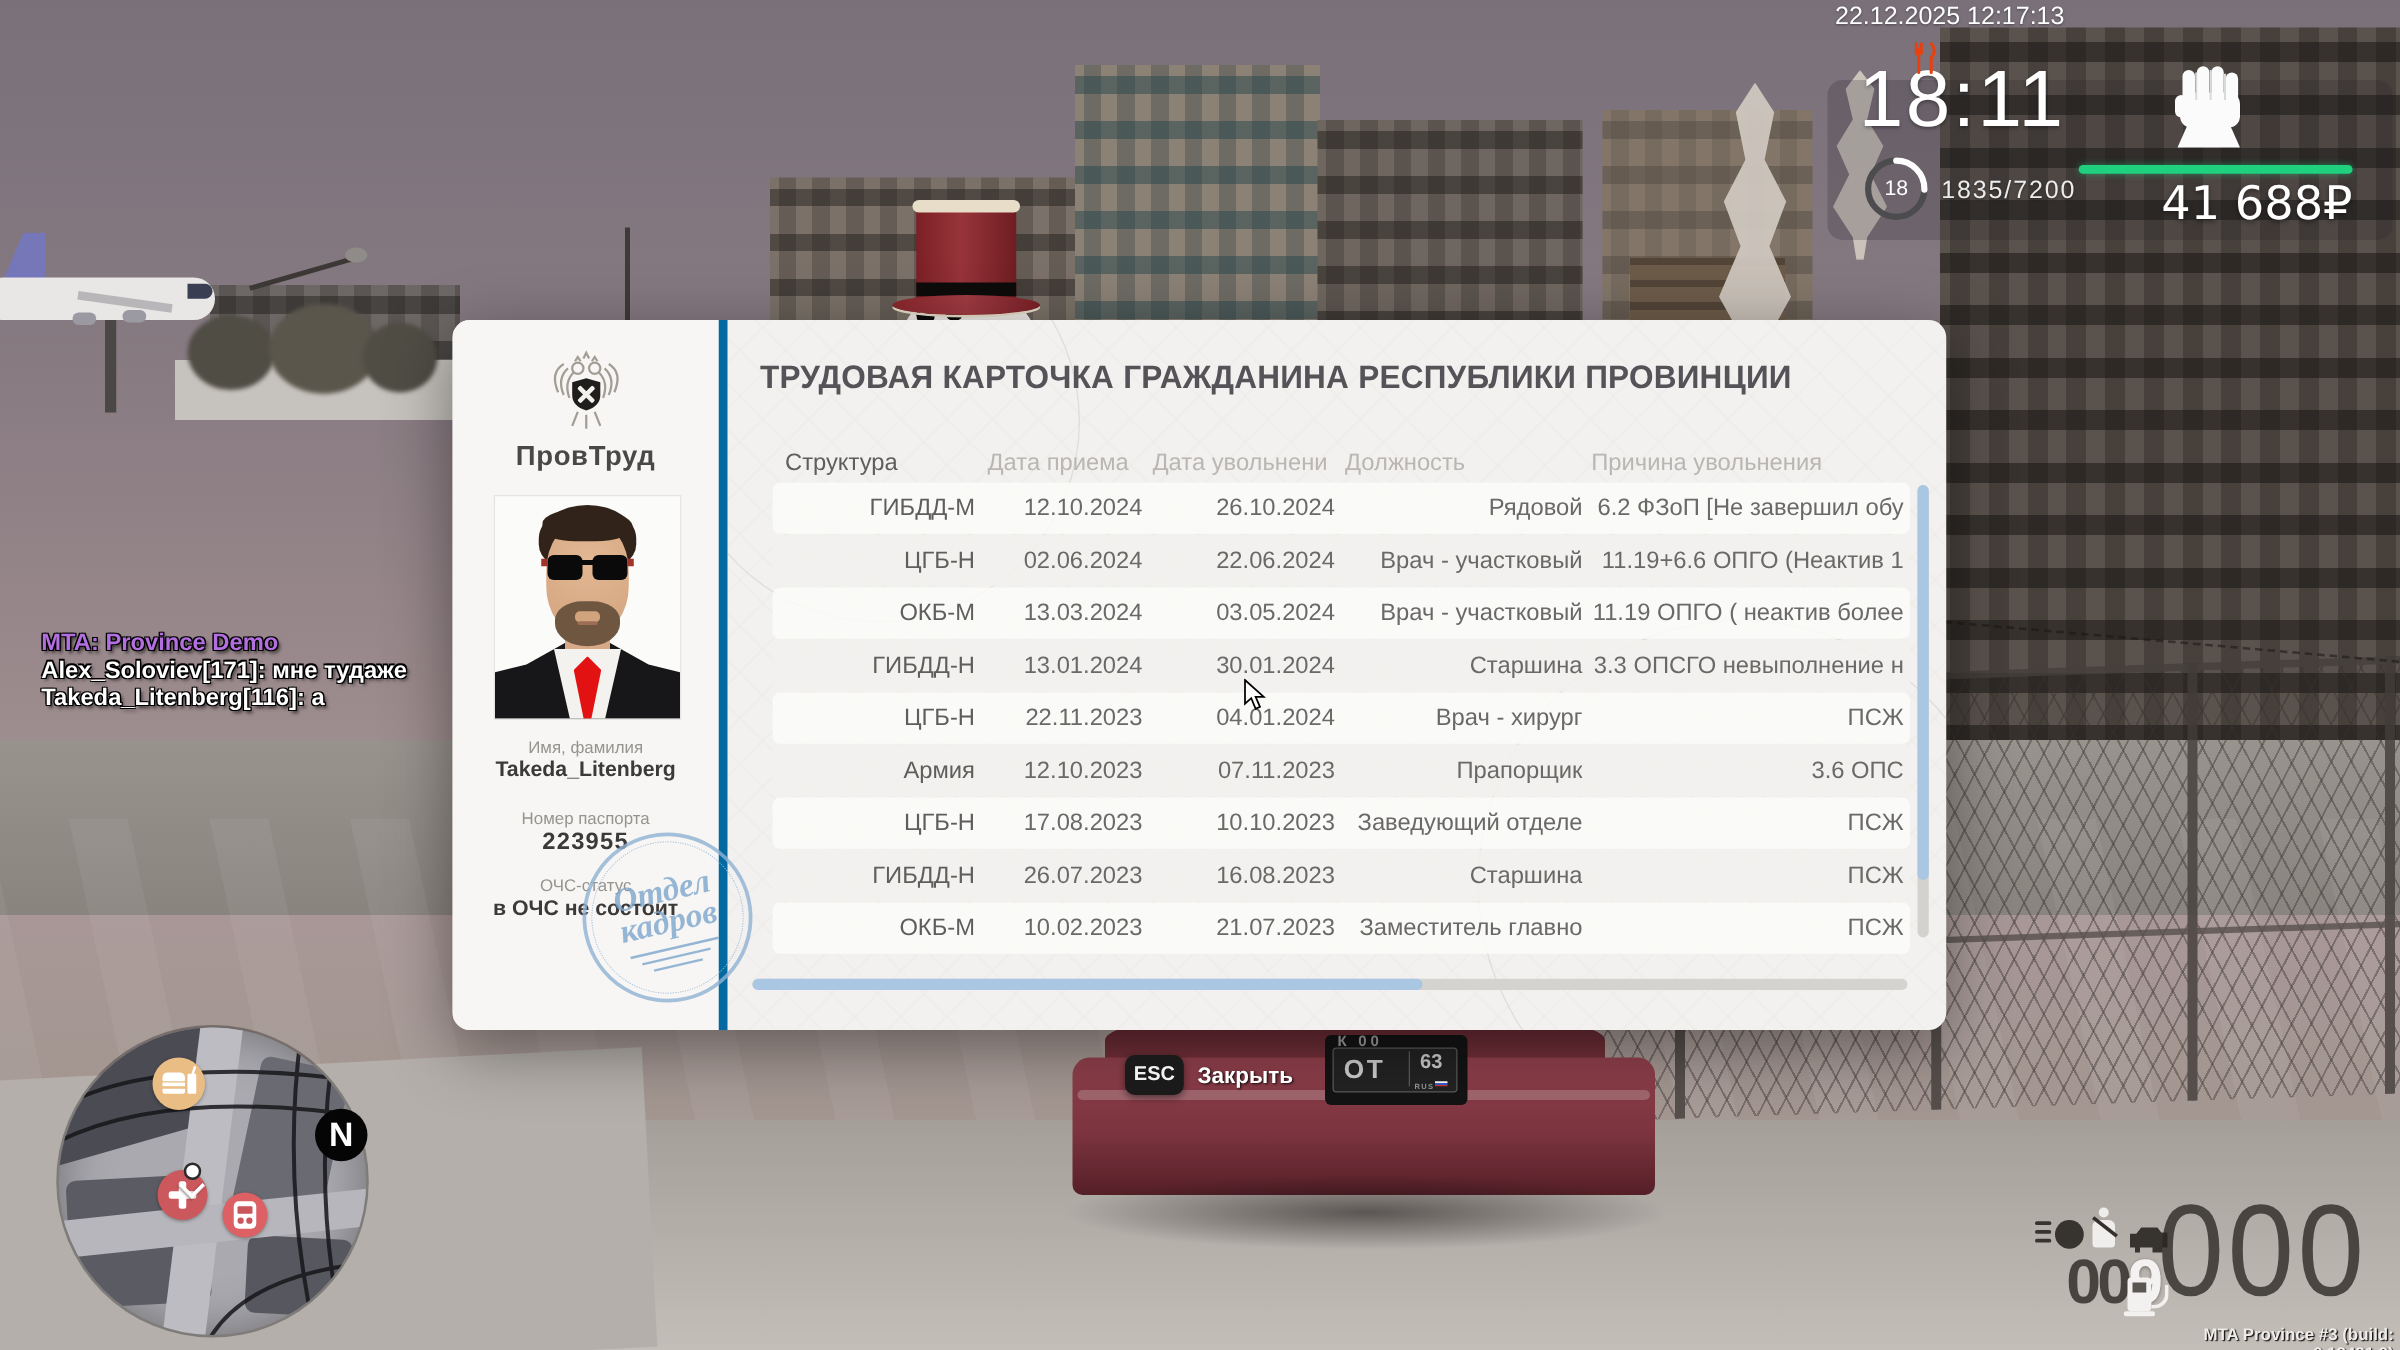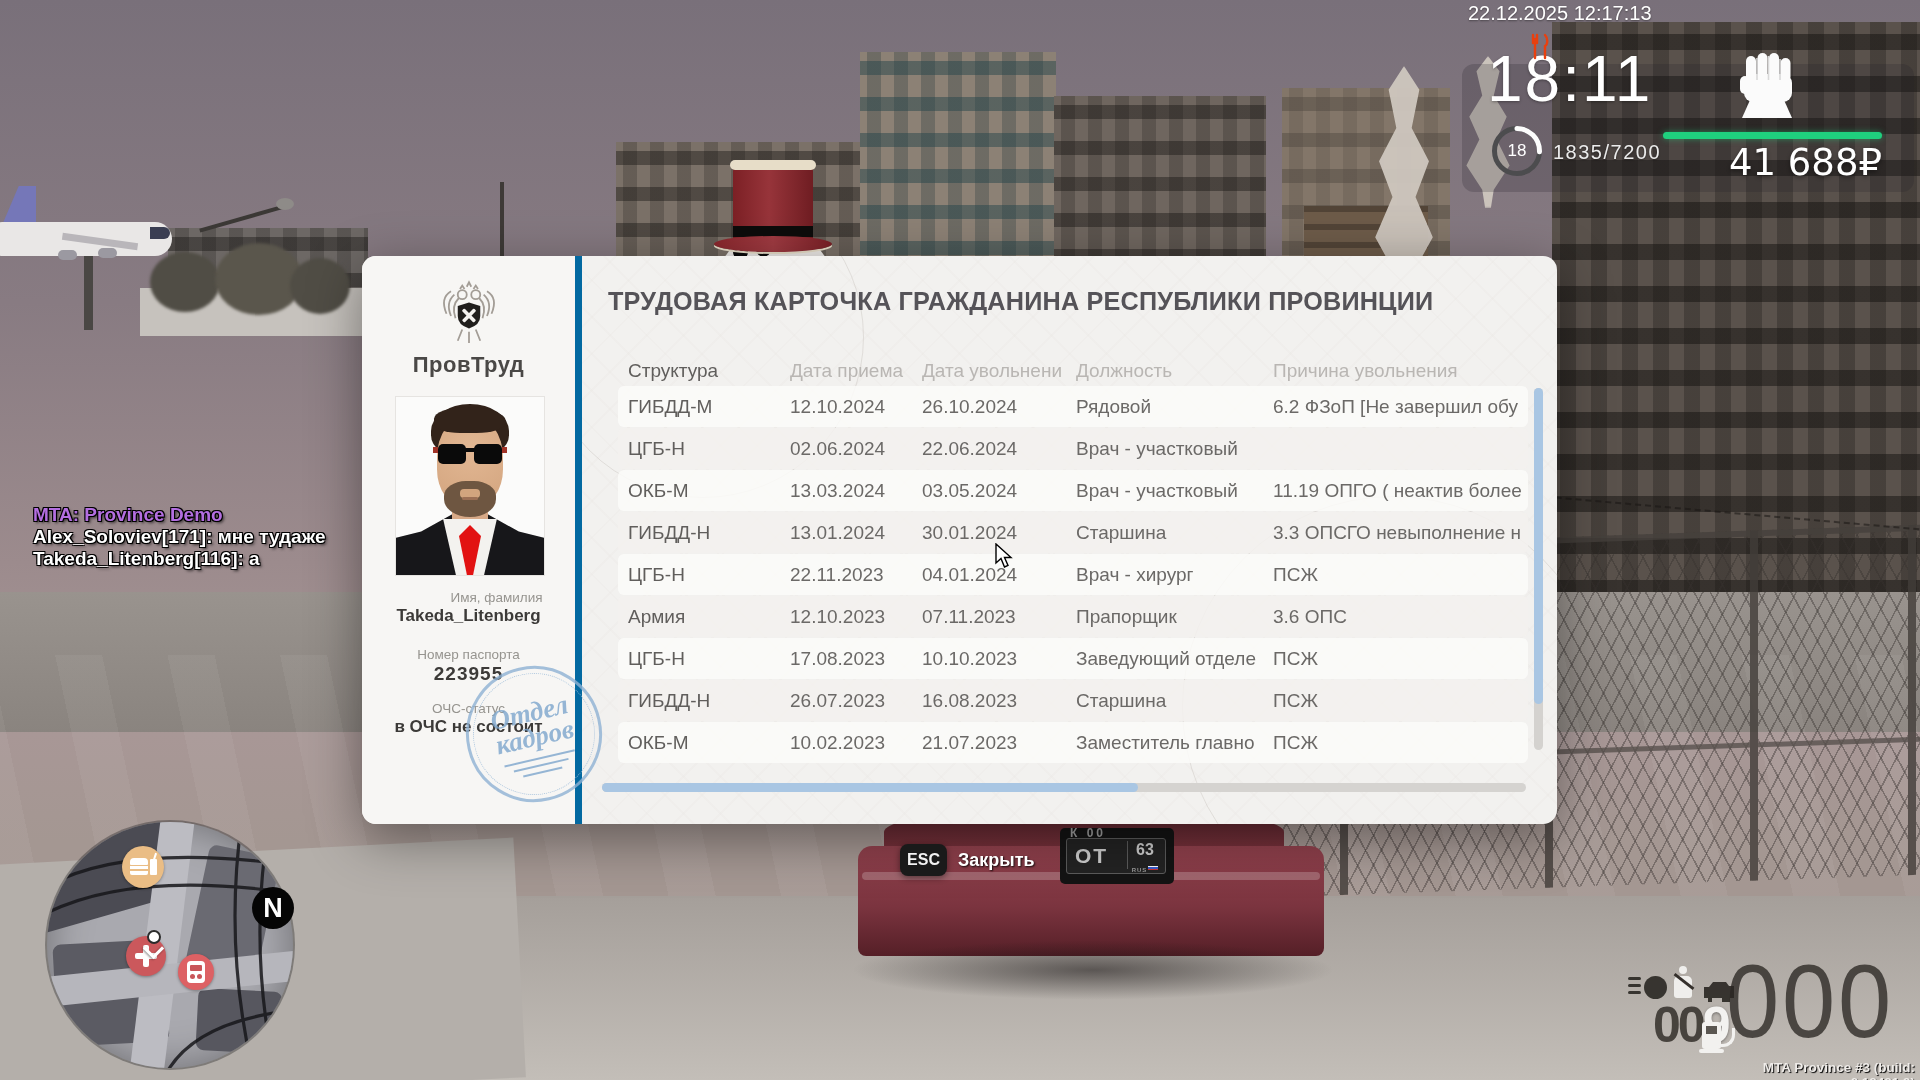--- a/index.html
+++ b/index.html
@@ -102,21 +102,21 @@
   .stamp{position:absolute;left:104px;top:410px;width:136px;height:136px;transform:rotate(-13deg);opacity:.8;}
   .stamp .ring1{position:absolute;inset:0;border:3px solid #8fb2d4;border-radius:50%;}
   .stamp .ring2{position:absolute;inset:7px;border:1.5px dotted #9dbcd9;border-radius:50%;}
   .stamp .txt{position:absolute;left:0;top:34px;width:100%;text-align:center;
     font-family:"Liberation Serif",serif;font-style:italic;font-weight:bold;font-size:27px;line-height:25px;color:#7da6cd;}
   .stamp .ln{position:absolute;left:50%;height:2px;background:#7da6cd;transform:translateX(-50%);}
 
   .card-title{position:absolute;left:246px;top:30px;font-size:26px;font-weight:bold;color:#555358;
     transform:scaleX(.97);transform-origin:left;letter-spacing:.2px;}
   .thead{position:absolute;left:256px;top:103px;width:910px;height:24px;font-size:19px;color:#b9b6b3;}
-  .trows{position:absolute;left:256px;top:130px;width:910px;}
+  .trows{position:absolute;left:256px;top:130px;width:910px;text-align:right;}
   .trow{position:relative;height:41px;margin-bottom:1px;border-radius:6px;font-size:19px;color:#6b6967;}
   .trow:nth-child(odd){background:rgba(252,251,249,.85);}
   .trow:nth-child(even){background:rgba(243,241,238,.85);}
   .tc{position:absolute;top:0;line-height:41px;white-space:nowrap;overflow:hidden;}
   .thead .tc{line-height:24px;}
   .c1{left:10px;width:152px;color:#605e5c;}
   .c2{left:172px;width:124px;}
   .c3{left:304px;width:146px;}
   .c4{left:458px;width:190px;}
   .c5{left:655px;width:250px;}
@@ -309,21 +309,21 @@
         <div class="ph-lip"></div>
         <div class="ph-glasses">
           <div class="ph-lens" style="left:0;"></div>
           <div class="ph-lens" style="left:36px;"></div>
           <div class="ph-bridge"></div>
           <div class="ph-temple" style="left:-5px;"></div>
           <div class="ph-temple" style="left:64px;"></div>
         </div>
       </div>
 
-      <div class="fld-label" style="top:334px;padding-left:28px;">Имя, фамилия</div>
+      <div class="fld-label" style="top:334px;">Имя, фамилия</div>
       <div class="fld-value" style="top:350px;font-size:17px;">Takeda_Litenberg</div>
       <div class="fld-label" style="top:391px;">Номер паспорта</div>
       <div class="fld-value" style="top:407px;font-size:19px;letter-spacing:1px;">223955</div>
       <div class="fld-label" style="top:445px;">ОЧС-статус</div>
       <div class="fld-value" style="top:461px;font-size:17px;">в ОЧС не состоит</div>
     </div>
 
     <div class="stamp">
       <div class="ring1"></div>
         <div class="ring2"></div>
@@ -350,20 +350,21 @@
           <span class="tc c2">12.10.2024</span>
           <span class="tc c3">26.10.2024</span>
           <span class="tc c4">Рядовой</span>
           <span class="tc c5">6.2 ФЗоП [Не завершил обу</span>
       </div>
       <div class="trow">
         <span class="tc c1">ЦГБ-Н</span>
           <span class="tc c2">02.06.2024</span>
           <span class="tc c3">22.06.2024</span>
           <span class="tc c4">Врач - участковый</span>
+          <span class="tc c5">11.19+6.6 ОПГО (Неактив 1</span>
       </div>
       <div class="trow">
         <span class="tc c1">ОКБ-М</span>
           <span class="tc c2">13.03.2024</span>
           <span class="tc c3">03.05.2024</span>
           <span class="tc c4">Врач - участковый</span>
           <span class="tc c5">11.19 ОПГО ( неактив более</span>
       </div>
       <div class="trow">
         <span class="tc c1">ГИБДД-Н</span>

